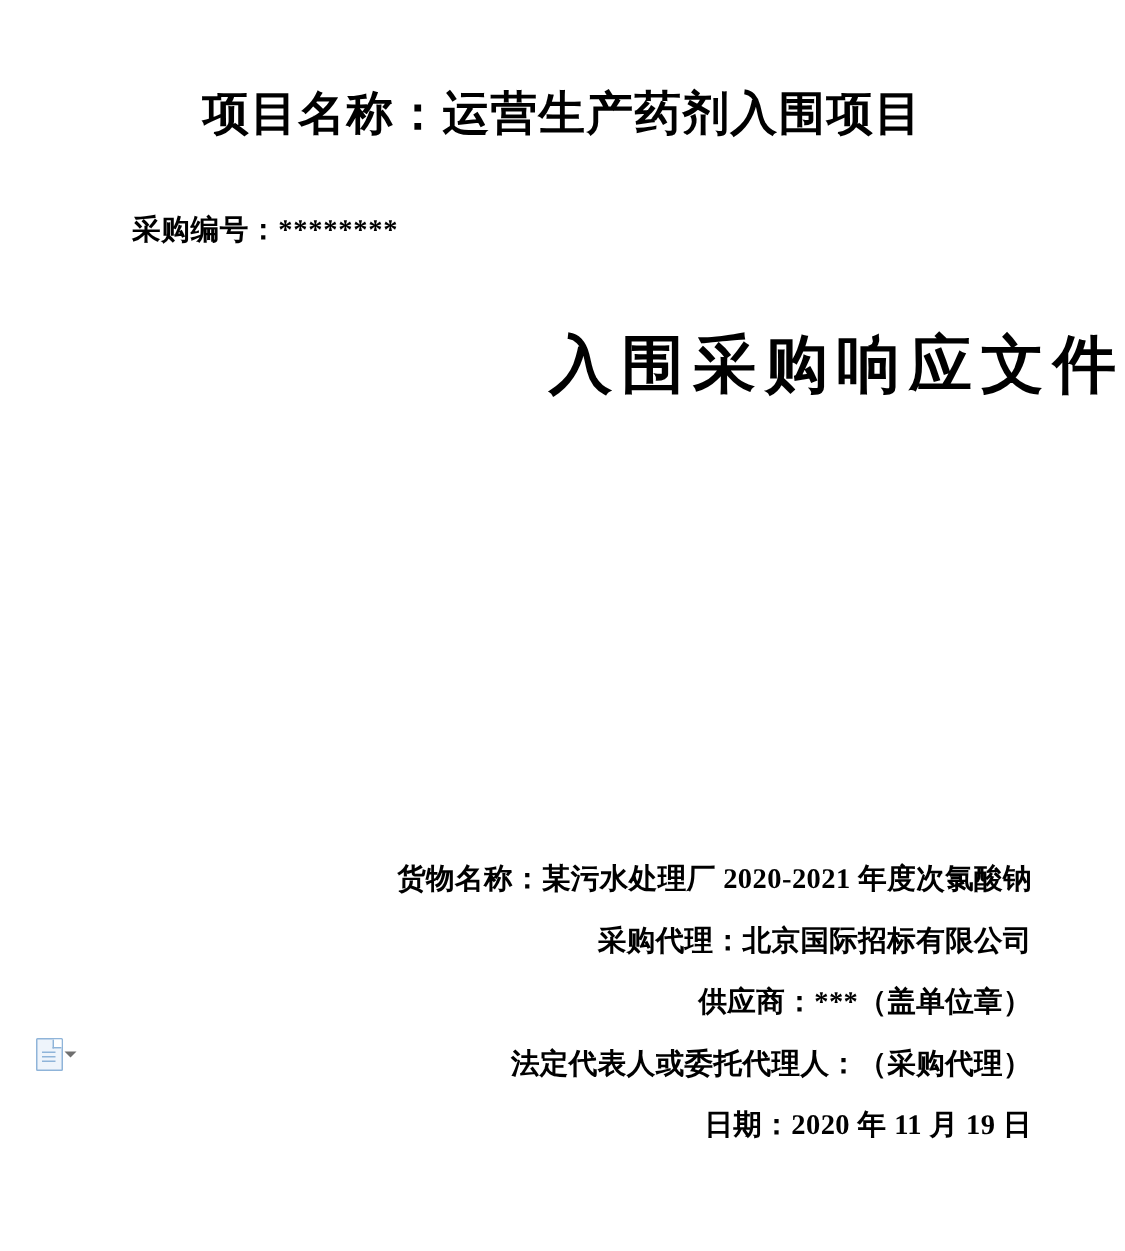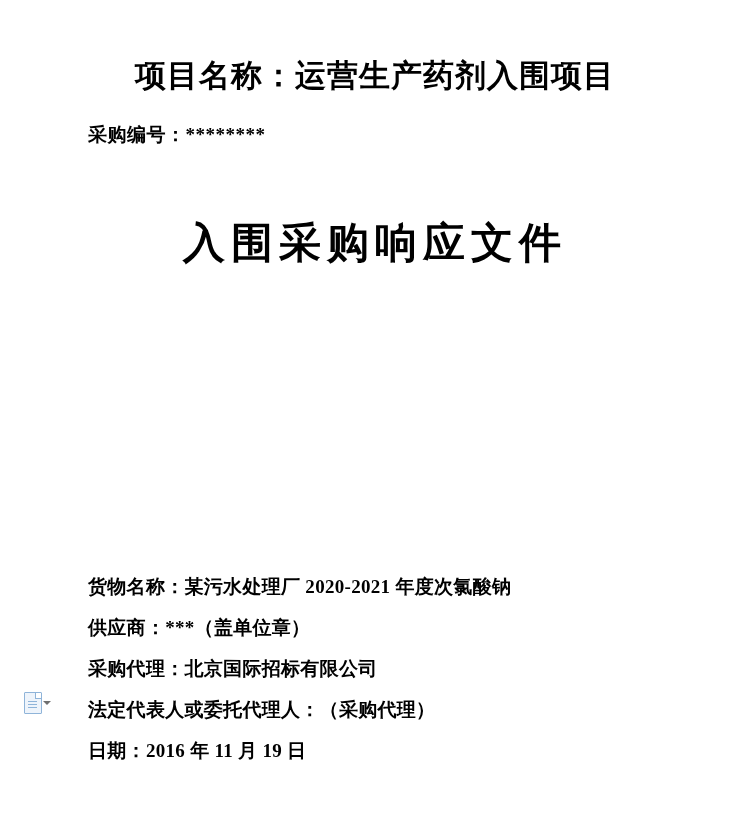--- a/index.html
+++ b/index.html
@@ -32,42 +32,43 @@
     text-align: center;
     font-size: 31px;
     font-weight: bold;
     letter-spacing: 1px;
     font-family: "Liberation Serif", serif;
   }
 
   .purchase-no {
     position: absolute;
     left: 88px;
-    top: 122px;
+    top: 140px;
     font-size: 19px;
     font-weight: bold;
     letter-spacing: 0.5px;
   }
 
   .doc-title {
     position: absolute;
     left: 0;
     top: 215px;
     width: 750px;
-    text-align: center;
+    text-align: right;
     font-size: 42px;
     font-weight: bold;
     letter-spacing: 6px;
   }
 
   .info-block {
     position: absolute;
     left: 88px;
     top: 566px;
     width: 600px;
+    text-align: right;
   }
   .info-row {
     font-size: 19px;
     font-weight: bold;
     line-height: 41px;
     white-space: nowrap;
     letter-spacing: 0.3px;
   }
 
   
@@ -126,24 +127,24 @@
 <div class="page">
 
   <div class="project-title">项目名称：运营生产药剂入围项目</div>
 
   <div class="purchase-no">采购编号：********</div>
 
   <div class="doc-title">入围采购响应文件</div>
 
   <div class="info-block">
     <div class="info-row">货物名称：某污水处理厂 2020-2021 年度次氯酸钠</div>
+    <div class="info-row">采购代理：北京国际招标有限公司</div>
     <div class="info-row">供应商：***（盖单位章）</div>
-    <div class="info-row">采购代理：北京国际招标有限公司</div>
     <div class="info-row">法定代表人或委托代理人：（采购代理）</div>
-    <div class="info-row">日期：2016 年 11 月 19 日</div>
+    <div class="info-row">日期：2020 年 11 月 19 日</div>
   </div>
 
   <div class="side-icon">
     <div class="page-shape">
       <div class="line l1"></div>
       <div class="line l2"></div>
       <div class="line l3"></div>
     </div>
     <div class="caret"></div>
   </div>

